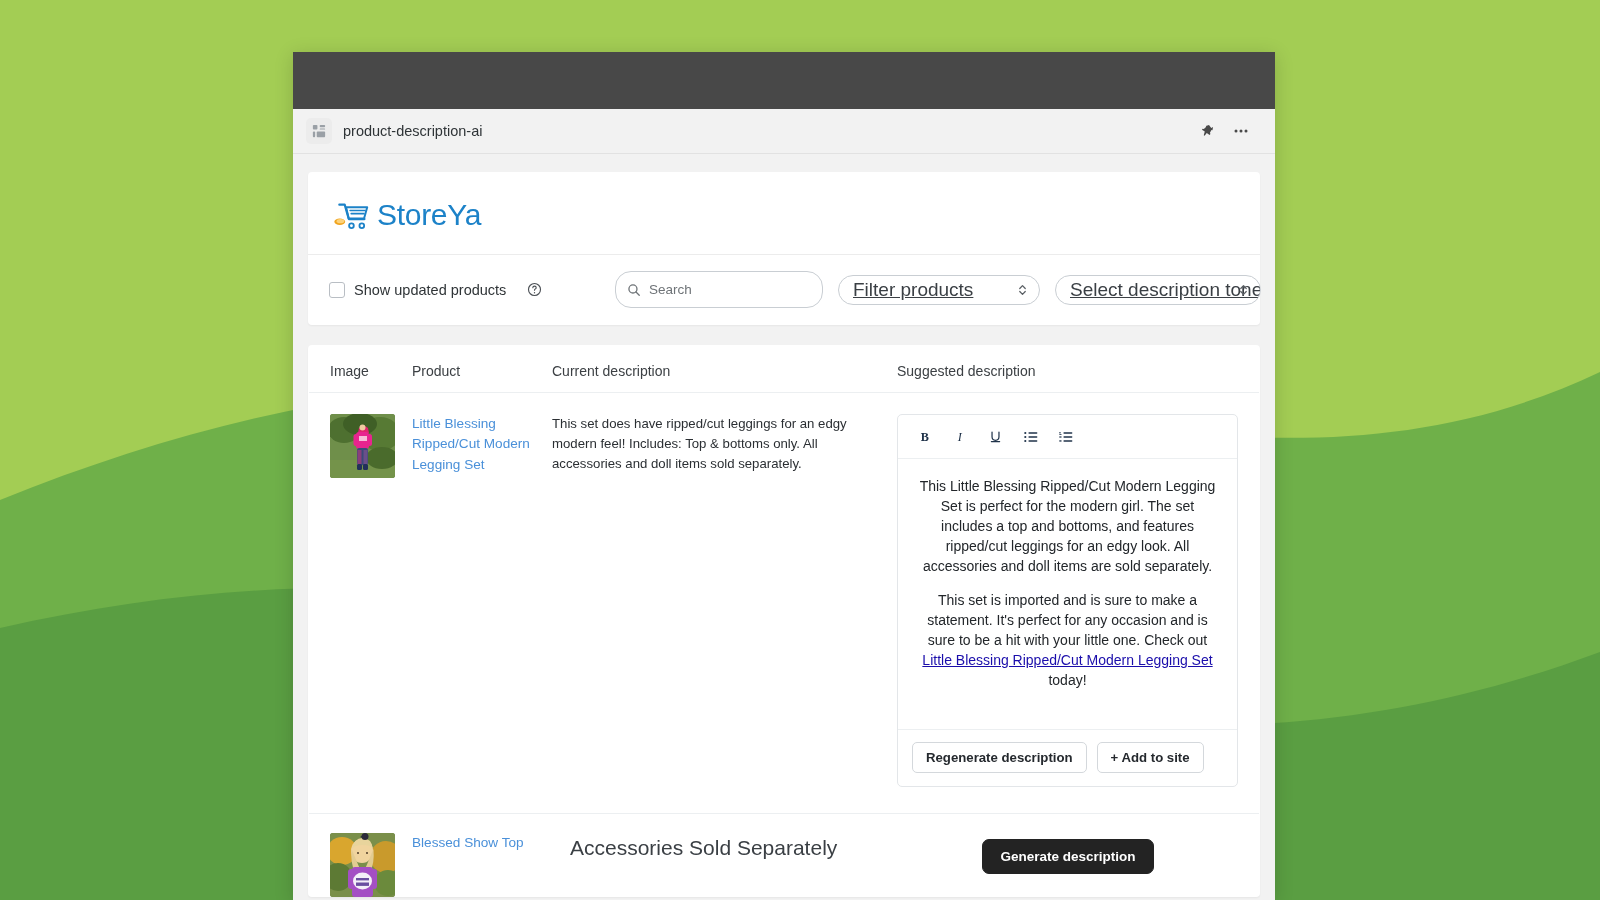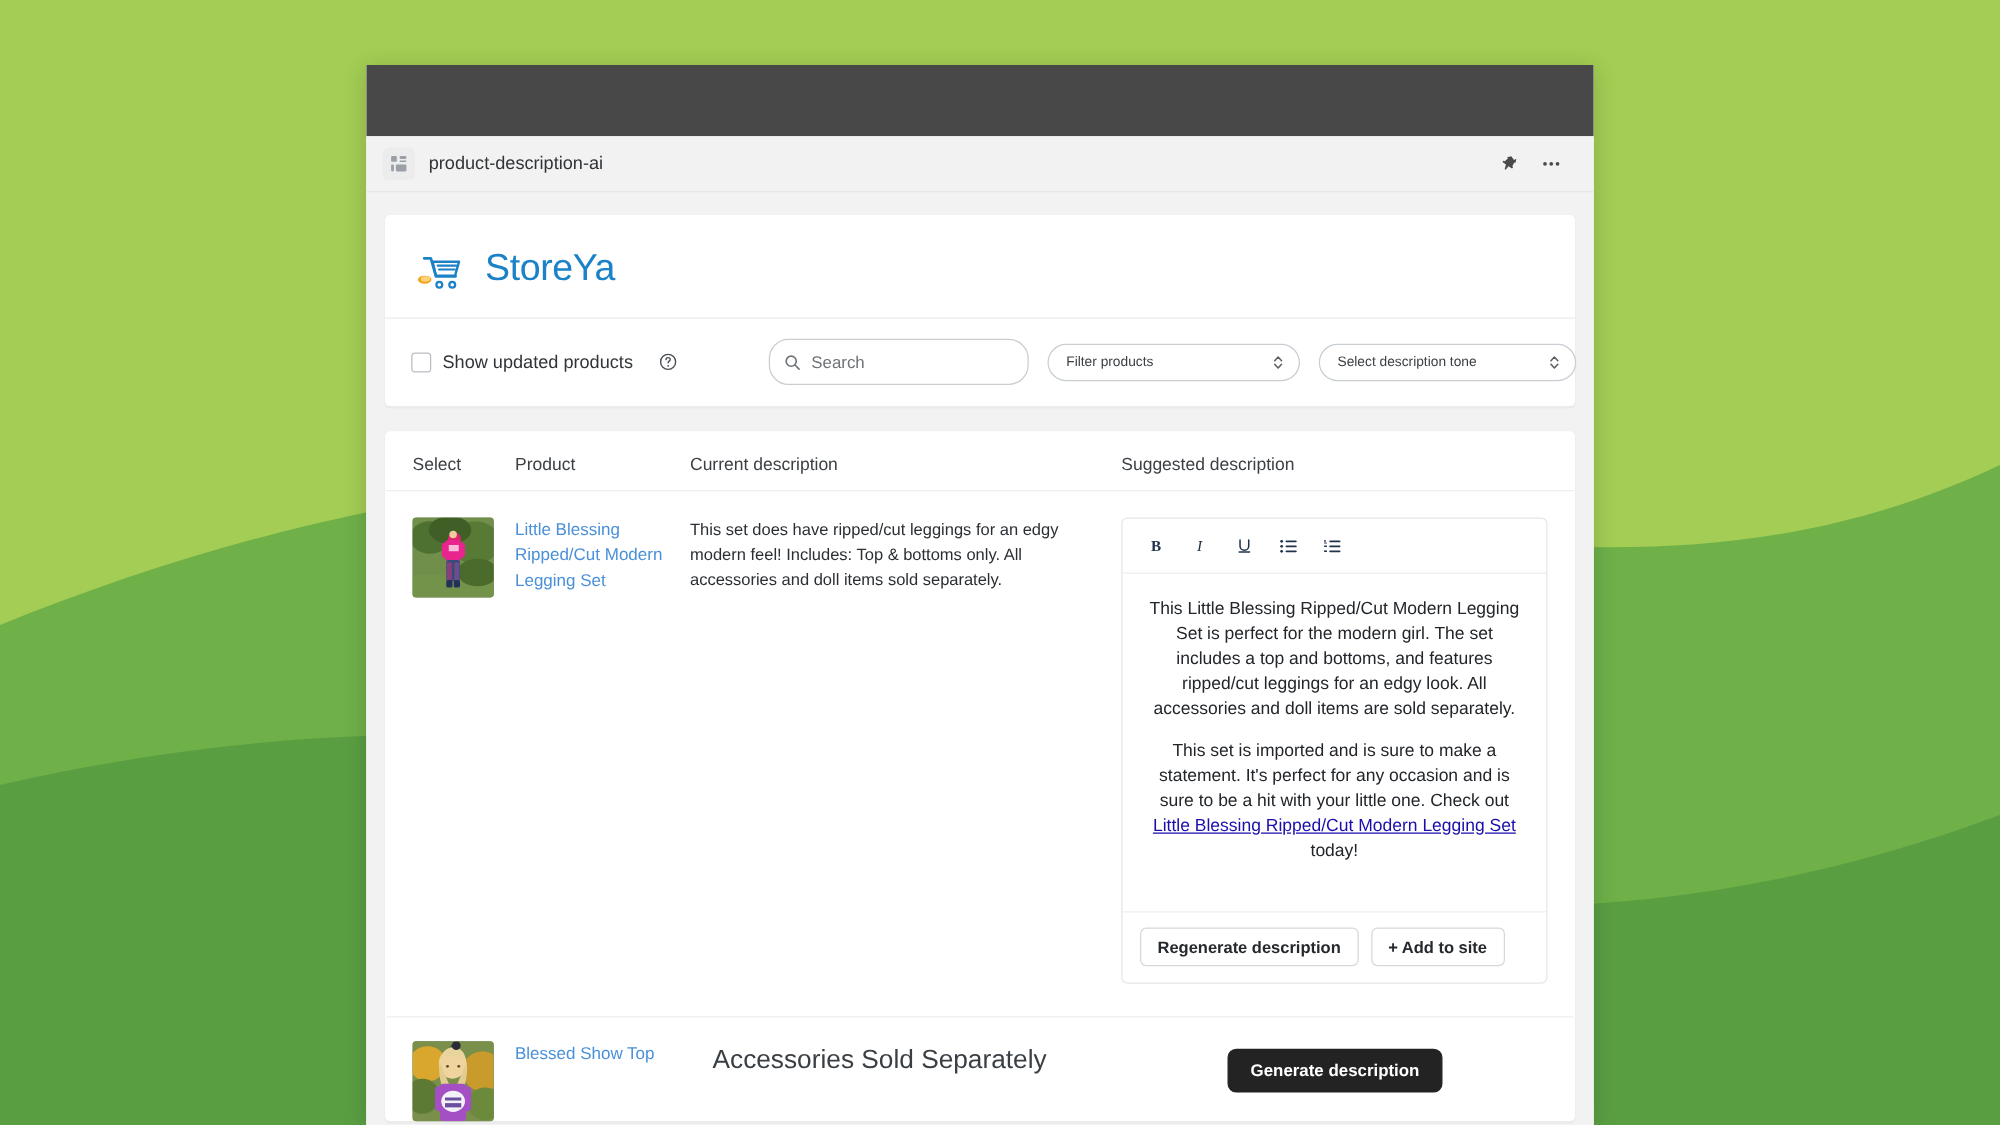--- a/index.html
+++ b/index.html
@@ -123,22 +123,22 @@
     padding: 0;
   }
 
   .logo-row {
     padding: 26px 25px 22px 25px;
     border-bottom: 1px solid #ececec;
   }
 
   .logo {
     display: flex;
-    align-items: flex-end;
-    gap: 19px;
+    align-items: center;
+    gap: 8px;
   }
 
   .logo-word {
     font-size: 30px;
     font-weight: 400;
     color: #1c82c8;
     letter-spacing: -0.3px;
     font-family: "Liberation Sans", sans-serif;
   }
 
@@ -220,24 +220,25 @@
 
   .select-box {
     width: 100%;
     height: 30px;
     border: 1px solid #c9ced3;
     border-radius: 16px;
     background: #fff;
     display: flex;
     align-items: center;
     padding: 0 28px 0 14px;
-    font-size: 11px;
+    font-size: 19px;
     color: #3a3f44;
     white-space: nowrap;
     overflow: hidden;
+    text-decoration: underline;
   }
 
   .stepper-icon {
     position: absolute;
     right: 12px;
     top: 50%;
     transform: translateY(-50%);
     color: #5a5f64;
     display: flex;
   }
@@ -528,21 +529,21 @@
               </svg>
             </span>
           </div>
 
         </div>
       </div>
 
       <div class="card table-card">
 
         <div class="table-head">
-          <div class="th col-image">Select</div>
+          <div class="th col-image">Image</div>
           <div class="th col-product">Product</div>
           <div class="th col-current">Current description</div>
           <div class="th col-sugg">Suggested description</div>
         </div>
 
         <div class="table-row">
 
           <div class="cell-image">
             <div class="prod-thumb">
               <svg width="65" height="64" viewBox="0 0 65 64">

